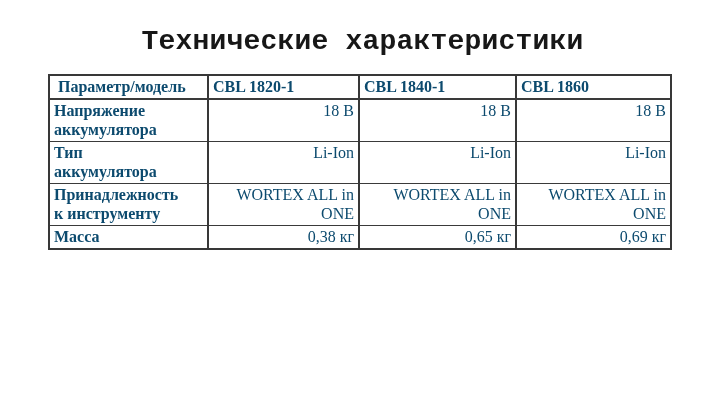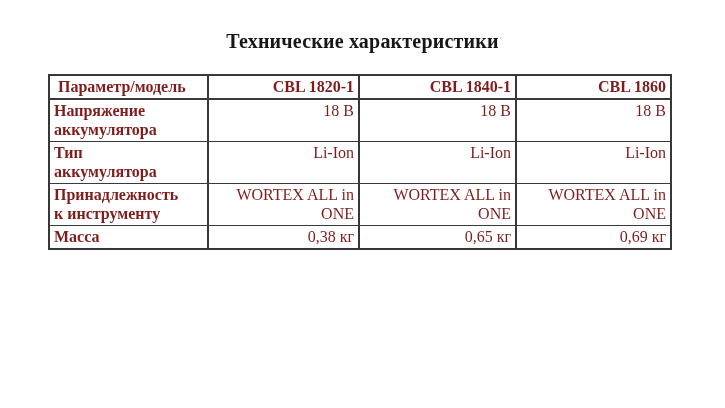--- a/index.html
+++ b/index.html
@@ -9,52 +9,52 @@
     height: 408px;
     background: #ffffff;
     overflow: hidden;
   }
   .title {
     position: absolute;
     top: 30px;
     left: 0;
     width: 100%;
     text-align: center;
-    font-family: Liberation Serif, serif;
+    font-family: Liberation Mono, monospace;
     font-weight: bold;
-    font-size: 20px;
+    font-size: 28px;
     line-height: 23px;
     color: #171717;
     letter-spacing: 0.2px;
   }
   table.spec {
     position: absolute;
     left: 48px;
     top: 74px;
     width: 622px;
     border-collapse: collapse;
     table-layout: fixed;
     font-family: "Liberation Serif", serif;
     font-size: 16px;
     line-height: 19px;
-    color: #7f1d1d;
+    color: #0c4a6e;
     border: 2px solid #383838;
   }
   table.spec th, table.spec td {
     border-top: 1px solid #3a3a3a;
     border-bottom: 1px solid #3a3a3a;
     border-left: 2px solid #383838;
     border-right: 2px solid #383838;
     padding: 1px 4px 2px 4px;
     vertical-align: top;
     overflow: hidden;
   }
   table.spec th {
     font-weight: bold;
-    text-align: right;
+    text-align: left;
     height: 17px;
     border-bottom-width: 2px;
   }
   table.spec th.param-head {
     text-align: left;
     padding-left: 8px;
   }
   td.param-cell {
     font-weight: bold;
     text-align: left;

